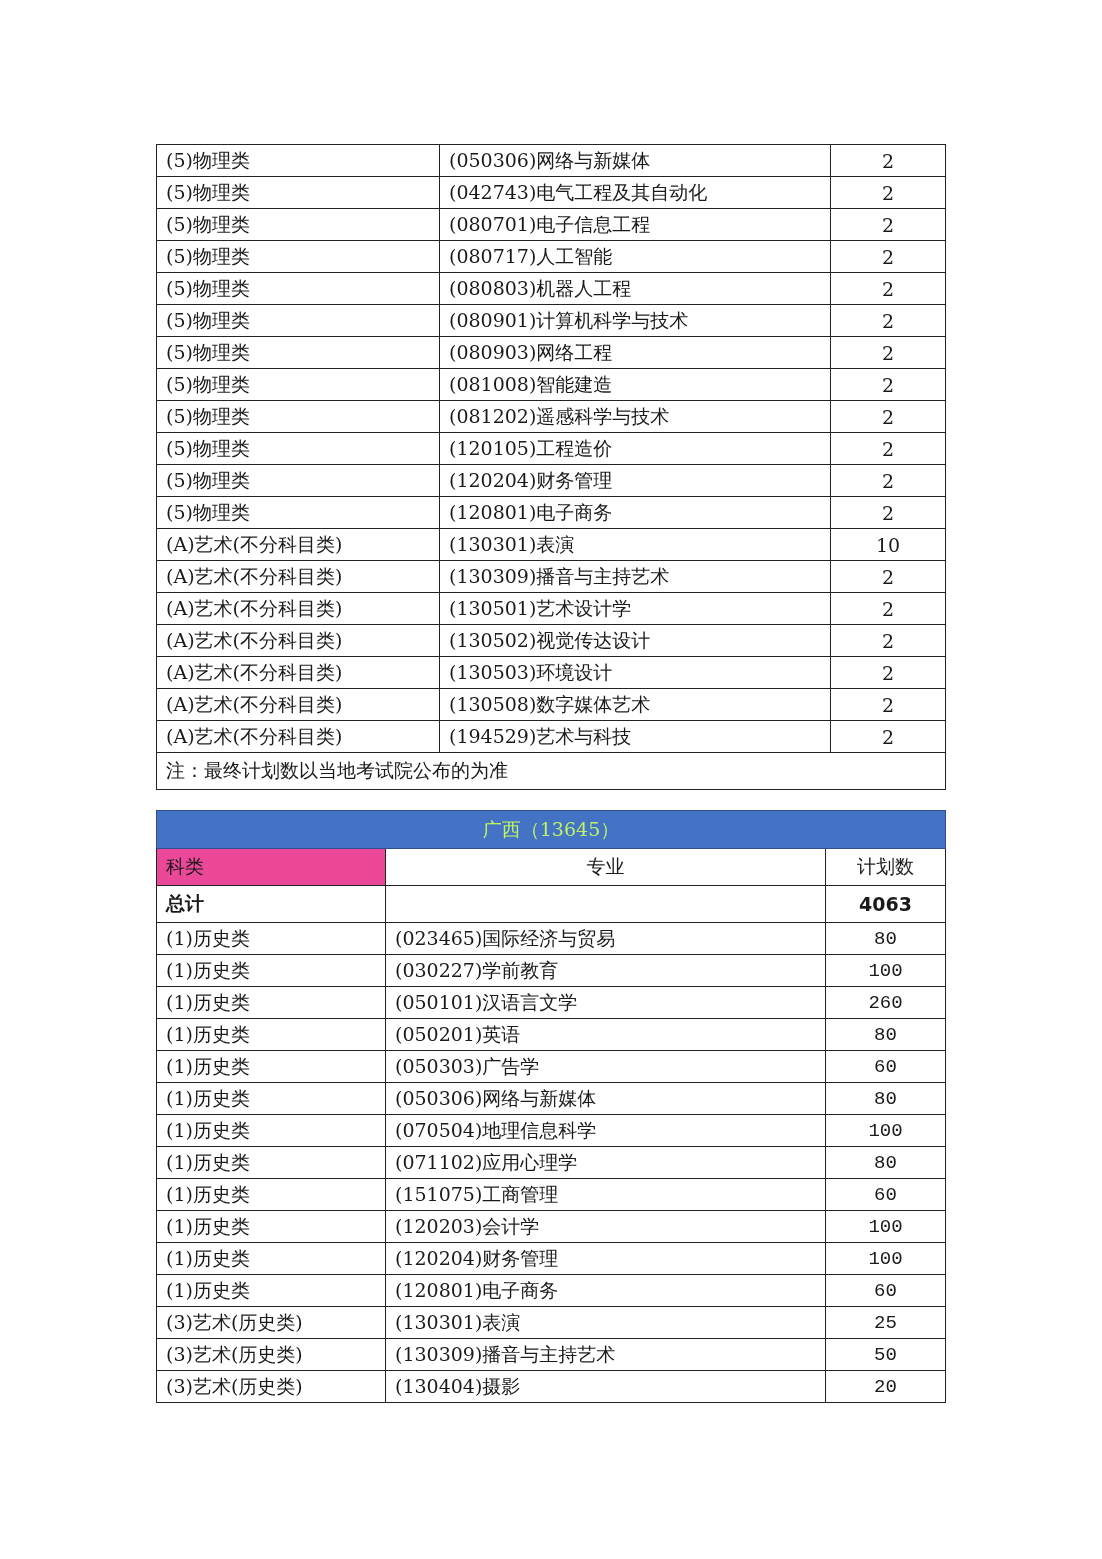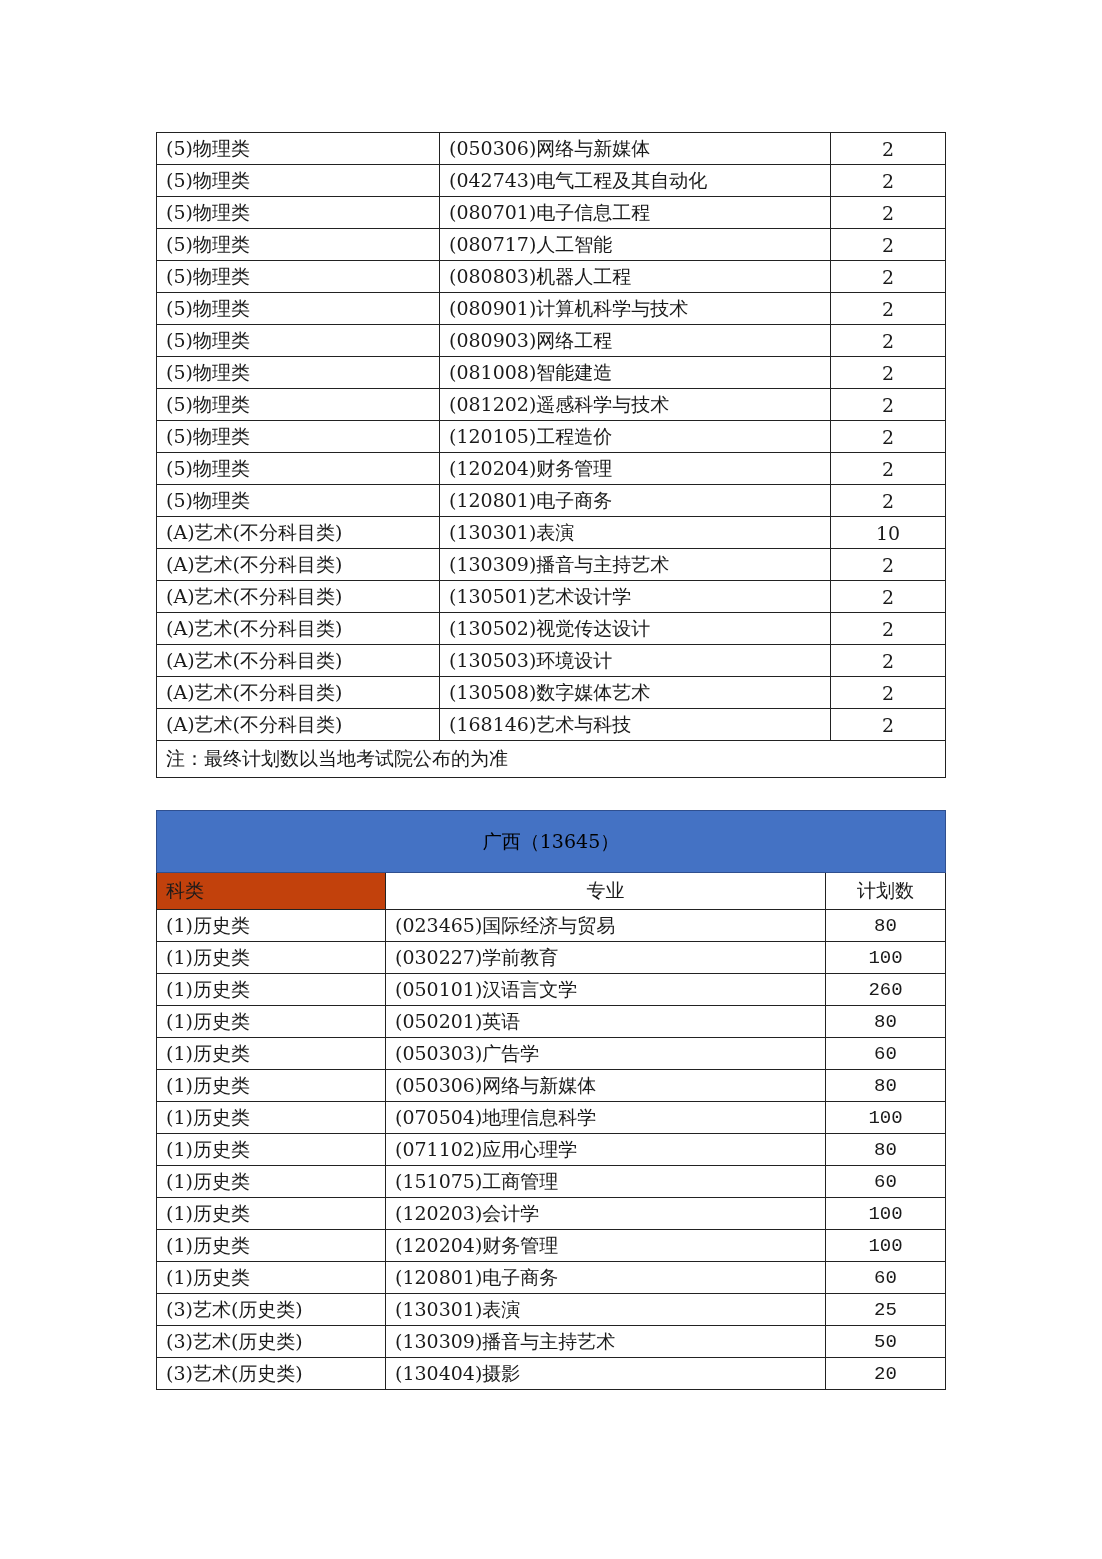--- a/index.html
+++ b/index.html
@@ -1,28 +1,28 @@
 <!DOCTYPE html>
 <html><head>
   <meta charset="utf-8">
   <style>
     html, body { margin: 0; padding: 0; background: #ffffff; }
     body { width: 1102px; height: 1559px; position: relative; font-family: "DejaVu Serif", "Liberation Serif", serif; color: #1a1a1a; }
     table { border-collapse: collapse; position: absolute; left: 156px; width: 789px; table-layout: fixed; }
     td { border: 1px solid #222; padding: 0 0 0 9px; font-size: 19px; white-space: nowrap; overflow: hidden; }
-    #t1 { top: 132px; }
+    #t1 { top: 144px; }
     #t1 td { height: 31px; }
     #t1 td.num { text-align: center; padding: 0; }
     #t1 td.note { height: 36px; margin-left: 24px; }
     #t2 { top: 810px; }
     #t2 td { height: 31px; }
     #t2 td.num { text-align: center; padding: 0; font-family: Liberation Mono, monospace; }
-    #t2 tr.title td { background: #4472C4; color: #000000; text-align: center; height: 37px; padding: 12px; border-color: #2f4f8f; }
+    #t2 tr.title td { background: #4472C4; color: #bef264; text-align: center; height: 37px; padding: 0; border-color: #2f4f8f; }
     #t2 tr.hdr td { height: 36px; }
-    #t2 tr.hdr td.kl { background: #c2410c; margin-left: 24px; }
+    #t2 tr.hdr td.kl { background: #ec4899; margin-left: 24px; }
     #t2 tr.hdr td.center { text-align: center; padding: 0; margin-left: 13px; }
     #t2 tr.total td { height: 36px; font-weight: bold; font-family: "DejaVu Sans", "Liberation Sans", sans-serif; }
   </style>
 </head>
 <body>
 
 <table id="t1">
   <colgroup>
       <col style="width:283px">
       <col style="width:391px">
@@ -114,21 +114,21 @@
         <td>(130503)环境设计</td>
         <td class="num">2</td>
       </tr>
       <tr>
         <td>(A)艺术(不分科目类)</td>
         <td>(130508)数字媒体艺术</td>
         <td class="num">2</td>
       </tr>
       <tr>
         <td>(A)艺术(不分科目类)</td>
-        <td>(168146)艺术与科技</td>
+        <td>(194529)艺术与科技</td>
         <td class="num">2</td>
       </tr>
     </tbody>
   <tfoot>
     <tr>
       <td class="note" colspan="3">注：最终计划数以当地考试院公布的为准</td>
     </tr>
   </tfoot>
 </table>
 
@@ -140,20 +140,25 @@
     </colgroup>
   <thead>
     <tr class="title">
       <td colspan="3">广西（13645）</td>
     </tr>
     <tr class="hdr">
       <td class="kl">科类</td>
       <td class="center">专业</td>
       <td class="center">计划数</td>
     </tr>
+    <tr class="total">
+      <td>总计</td>
+      <td></td>
+      <td class="num">4063</td>
+    </tr>
   </thead>
   <tbody id="t2-body">
       <tr>
         <td>(1)历史类</td>
         <td>(023465)国际经济与贸易</td>
         <td class="num">80</td>
       </tr>
       <tr>
         <td>(1)历史类</td>
         <td>(030227)学前教育</td>

